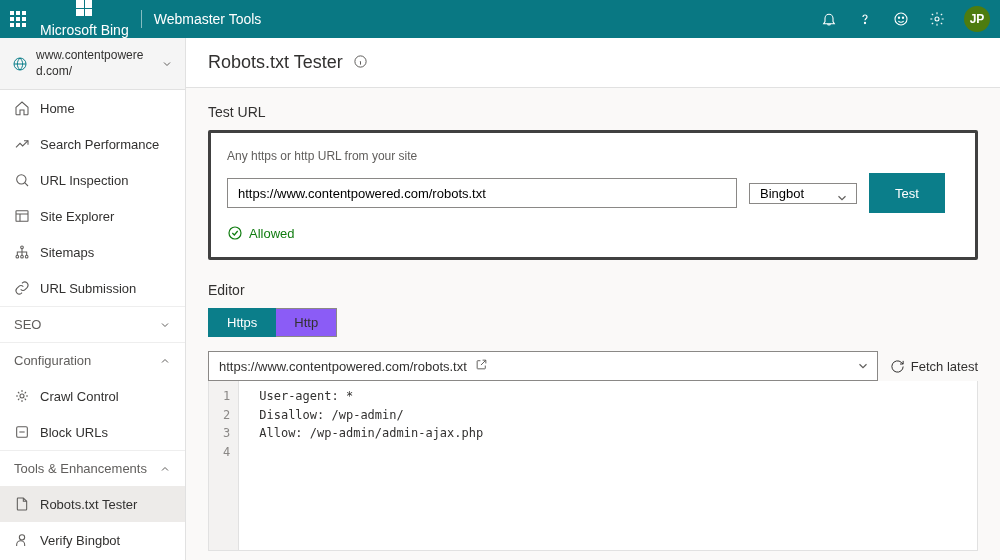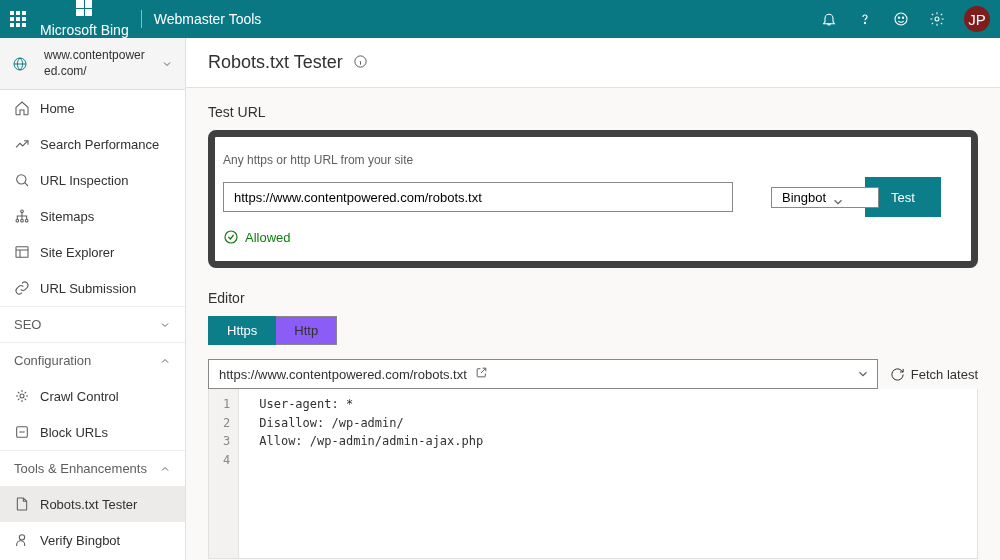--- a/index.html
+++ b/index.html
@@ -8,44 +8,44 @@
   .topbar { height: 38px; background: #097883; display: flex; align-items: center; color: #fff; padding: 0 10px; }
   .waffle { width: 16px; height: 16px; display: grid; grid-template-columns: repeat(3,4px); grid-template-rows: repeat(3,4px); gap: 2px; margin-right: 14px; cursor:pointer;}
   .waffle span { background: #fff; width:4px;height:4px;}
   .ms-logo { display:flex; align-items:center; gap:6px; font-size:14px;flex-direction:column; }
   .ms-flag { width:16px;height:16px; display:grid; grid-template-columns:1fr 1fr; grid-template-rows:1fr 1fr; gap:1px;}
   .ms-flag span{background:#fff;}
   .divider { width:1px; height:18px; background:rgba(255,255,255,.5); margin:0 12px;}
   .tool-title { font-size:14px; }
   .top-right { margin-left:auto; display:flex; align-items:center; gap:18px;}
   .top-icon { width:18px; height:18px; display:flex; align-items:center; justify-content:center; cursor:pointer; color:#fff;}
-  .avatar { width:26px;height:26px;border-radius:50%;background:#7f1d1d;color:#fff;font-size:15px;font-weight:400;display:flex;align-items:center;justify-content:center;}
+  .avatar { width:26px;height:26px;border-radius:50%;background:#4d7c0f;color:#fff;font-size:12px;font-weight:700;display:flex;align-items:center;justify-content:center;}
 
   .shell { display:flex; height: calc(560px - 38px); }
   .sidebar { width: 186px; background:#fff; border-right:1px solid #e1e1e1; overflow-y:auto; font-size:13px;}
-  .site-sel { background:#f5f5f5; padding:10px 12px; display:flex; align-items:center; gap:16px; border-bottom:1px solid #e1e1e1; cursor:pointer;}
+  .site-sel { background:#f5f5f5; padding:10px 12px; display:flex; align-items:center; gap:8px; border-bottom:1px solid #e1e1e1; cursor:pointer;}
   .site-sel .txt { flex:1; font-size:12px; line-height:1.3; word-break:break-all;}
   .nav-item { display:flex; align-items:flex-end; gap:10px; padding:10px 14px; cursor:pointer; color:#323130;}
   .nav-item.active{background:#edebe9;}
   .nav-section { display:flex; align-items:center; justify-content:space-between; padding:10px 14px; color:#605e5c; cursor:pointer; border-top:1px solid #eee;}
   .nav-icon { width:16px; height:16px; display:flex; align-items:center; justify-content:center; color:#605e5c;}
   .chev { width:12px; height:12px; }
 
   .main { flex:1; background:#faf9f8; overflow-y:auto;}
   .page-head { background:#fff; padding:14px 22px; border-bottom:1px solid #e1e1e1; display:flex; align-items:center; gap:10px;}
   .page-head h1 { font-size:18px; font-weight:400; }
   .content { padding: 16px 22px; }
 
   .section-label { font-size:14px; margin-bottom:10px; color:#323130;}
-  .card { background:#fff; border:7px solid #404040; border-radius:8px; padding:16px 8px; margin-bottom:22px;}
+  .card { background:#fff; border:3px solid #404040; border-radius:2px; padding:16px 16px; margin-bottom:22px;}
   .hint { font-size:12px; color:#605e5c; margin-bottom:10px;}
   .row { display:flex; gap:12px; align-items:center;}
   .url-input { flex:1; height:30px; border:1px solid #8a8886; padding:0 10px; font-size:13px; max-width:510px;}
   .select-wrap { position:relative; width:108px;}
-  .select { width:100%; height:21px; border:1px solid #8a8886; padding:0 26px 0 10px; font-size:13px; background:#fff; appearance:none; cursor:pointer;margin-left:26px;}
+  .select { width:100%; height:21px; border:1px solid #8a8886; padding:0 26px 0 10px; font-size:13px; background:#fff; appearance:none; cursor:pointer;}
   .select-chev { position:absolute; right:8px; top:8px; pointer-events:none; color:#605e5c;}
   .btn-primary { background:#0b7e8a; color:#fff; border:none; height:40px; padding:0 26px; font-size:13px; cursor:pointer;}
   .status { display:flex; align-items:center; gap:6px; margin-top:12px; color:#107c10; font-size:13px;}
 
   .tabs { display:flex; margin-bottom:14px;}
   .tab { border:1px solid #8a8886; padding:6px 18px; font-size:13px; cursor:pointer; background:#8b5cf6;}
   .tab.active { background:#0b7e8a; color:#fff; border-color:#0b7e8a;}
   .tab + .tab { border-left:none;}
 
   .editor-toolbar { display:flex; align-items:center; gap:12px; margin-bottom:0;}
@@ -153,37 +153,37 @@
           <svg width="16" height="16" viewBox="0 0 24 24" fill="none" stroke="currentColor" stroke-width="1.6">
             <circle cx="11" cy="11" r="7"></circle>
             <path d="M21 21l-5-5"></path>
           </svg>
         </span>
       <span>URL Inspection</span>
     </div>
     <div class="nav-item">
       <span class="nav-icon">
           <svg width="16" height="16" viewBox="0 0 24 24" fill="none" stroke="currentColor" stroke-width="1.6">
+            <rect x="3" y="4" width="18" height="16" rx="1"></rect>
+            <path d="M3 9h18M9 9v11"></path>
+          </svg>
+        </span>
+      <span>Site Explorer</span>
+    </div>
+    <div class="nav-item">
+      <span class="nav-icon">
+          <svg width="16" height="16" viewBox="0 0 24 24" fill="none" stroke="currentColor" stroke-width="1.6">
             <circle cx="12" cy="5" r="2"></circle>
             <circle cx="5" cy="19" r="2"></circle>
             <circle cx="12" cy="19" r="2"></circle>
             <circle cx="19" cy="19" r="2"></circle>
             <path d="M12 7v5M12 12H5v5M12 12v5M12 12h7v5"></path>
           </svg>
         </span>
       <span>Sitemaps</span>
-    </div>
-    <div class="nav-item">
-      <span class="nav-icon">
-          <svg width="16" height="16" viewBox="0 0 24 24" fill="none" stroke="currentColor" stroke-width="1.6">
-            <rect x="3" y="4" width="18" height="16" rx="1"></rect>
-            <path d="M3 9h18M9 9v11"></path>
-          </svg>
-        </span>
-      <span>Site Explorer</span>
     </div>
     <div class="nav-item">
       <span class="nav-icon">
           <svg width="16" height="16" viewBox="0 0 24 24" fill="none" stroke="currentColor" stroke-width="1.6">
             <path d="M10 14a5 5 0 007 0l3-3a5 5 0 00-7-7l-1 1"></path>
             <path d="M14 10a5 5 0 00-7 0l-3 3a5 5 0 007 7l1-1"></path>
           </svg>
         </span>
       <span>URL Submission</span>
     </div>

